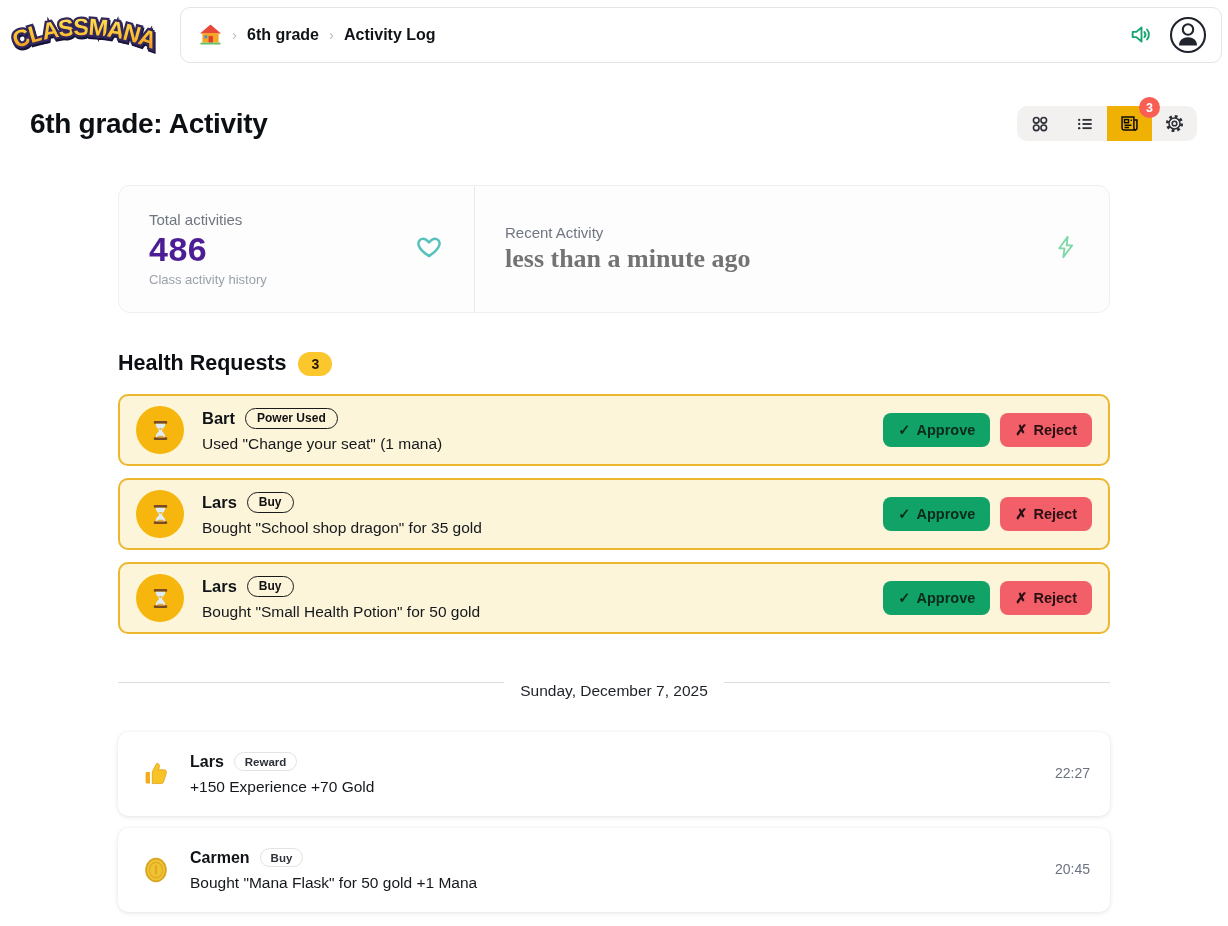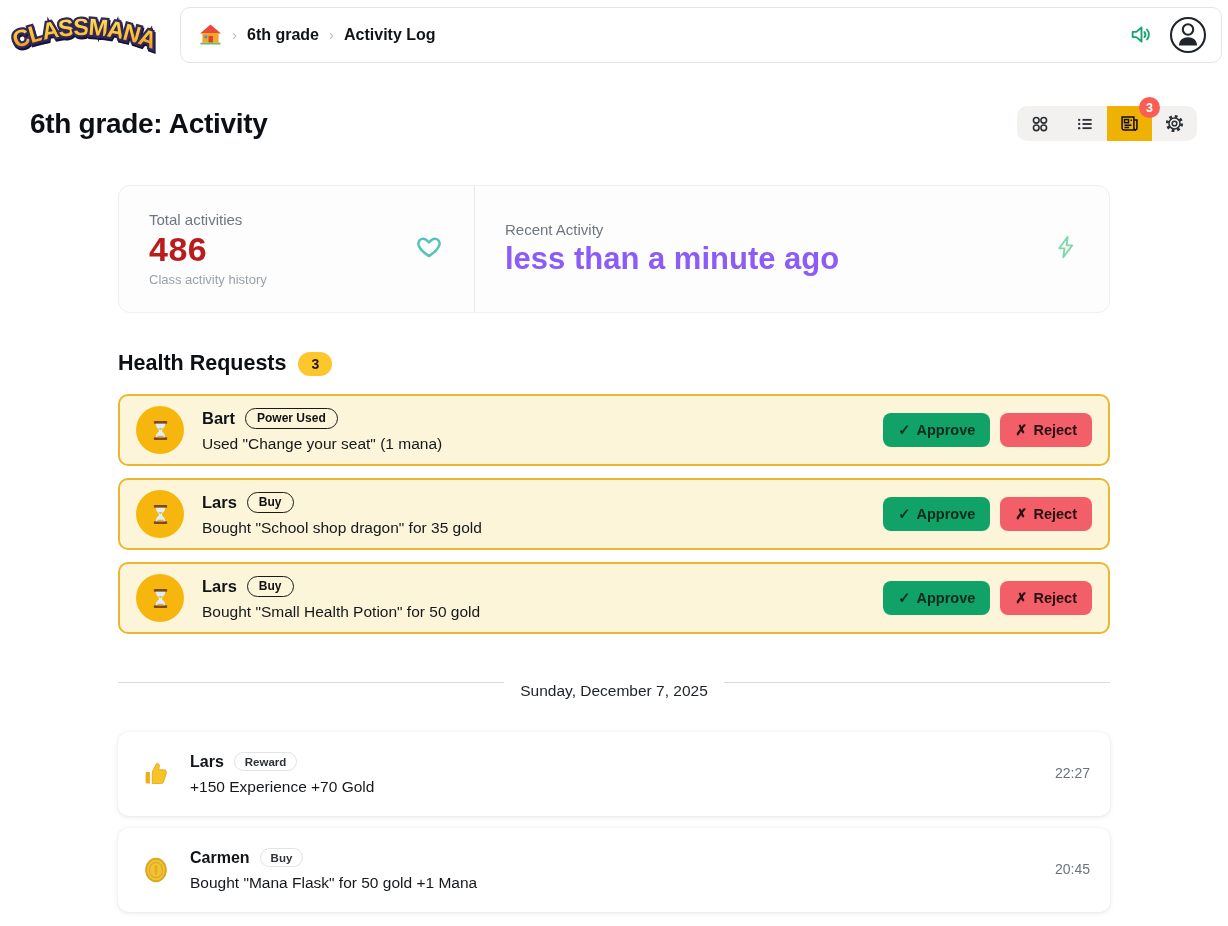--- a/index.html
+++ b/index.html
@@ -35,22 +35,22 @@
   
   .content { width:992px; margin:44px auto 0; }
 
   
   .stats { display:flex; background:#fdfdfd; border:1px solid #efefef; border-radius:12px; height:128px; }
   .stat { display:flex; align-items:center; justify-content:space-between; padding:0 30px; }
   .stat.left { flex:0 0 355px; }
   .stat.right { flex:1; }
   .v-divider { width:1px; background:#e8e8e8; margin:0; }
   .stat-label { font-size:15px; color:#6f7680; margin-bottom:3px; }
-  .stat-value-teal { font-size:34px; font-weight:bold; color:#b91c1c; letter-spacing:0.5px; line-height:1.1; }
-  .stat-value-mint { font-size:31px; font-weight:bold; color:#8b5cf6; line-height:1.15; }
+  .stat-value-teal { font-size:34px; font-weight:bold; color:#4c1d95; letter-spacing:0.5px; line-height:1.1; }
+  .stat-value-mint { font-size:26px; font-weight:bold; color:#737373; line-height:1.15;font-family:Liberation Serif, serif; }
   .stat-sub { font-size:13px; color:#9aa1ab; margin-top:3px; }
 
   
   .pending { margin-top:38px; }
   .pending-head { display:flex; align-items:center; gap:12px; margin-bottom:18px; }
   .pending-head h2 { font-size:21.5px; font-weight:bold; color:#0c0f13; }
   .count-pill { background:#fcc62d; color:#241800; font-size:14px; font-weight:bold;
     padding:4px 13px; border-radius:999px; }
   .req-card { display:flex; align-items:center; gap:18px; background:#fcf5da;
     border:2px solid #ecb62f; border-radius:10px; height:72px; padding:0 16px 0 16px; margin-bottom:12px; }

